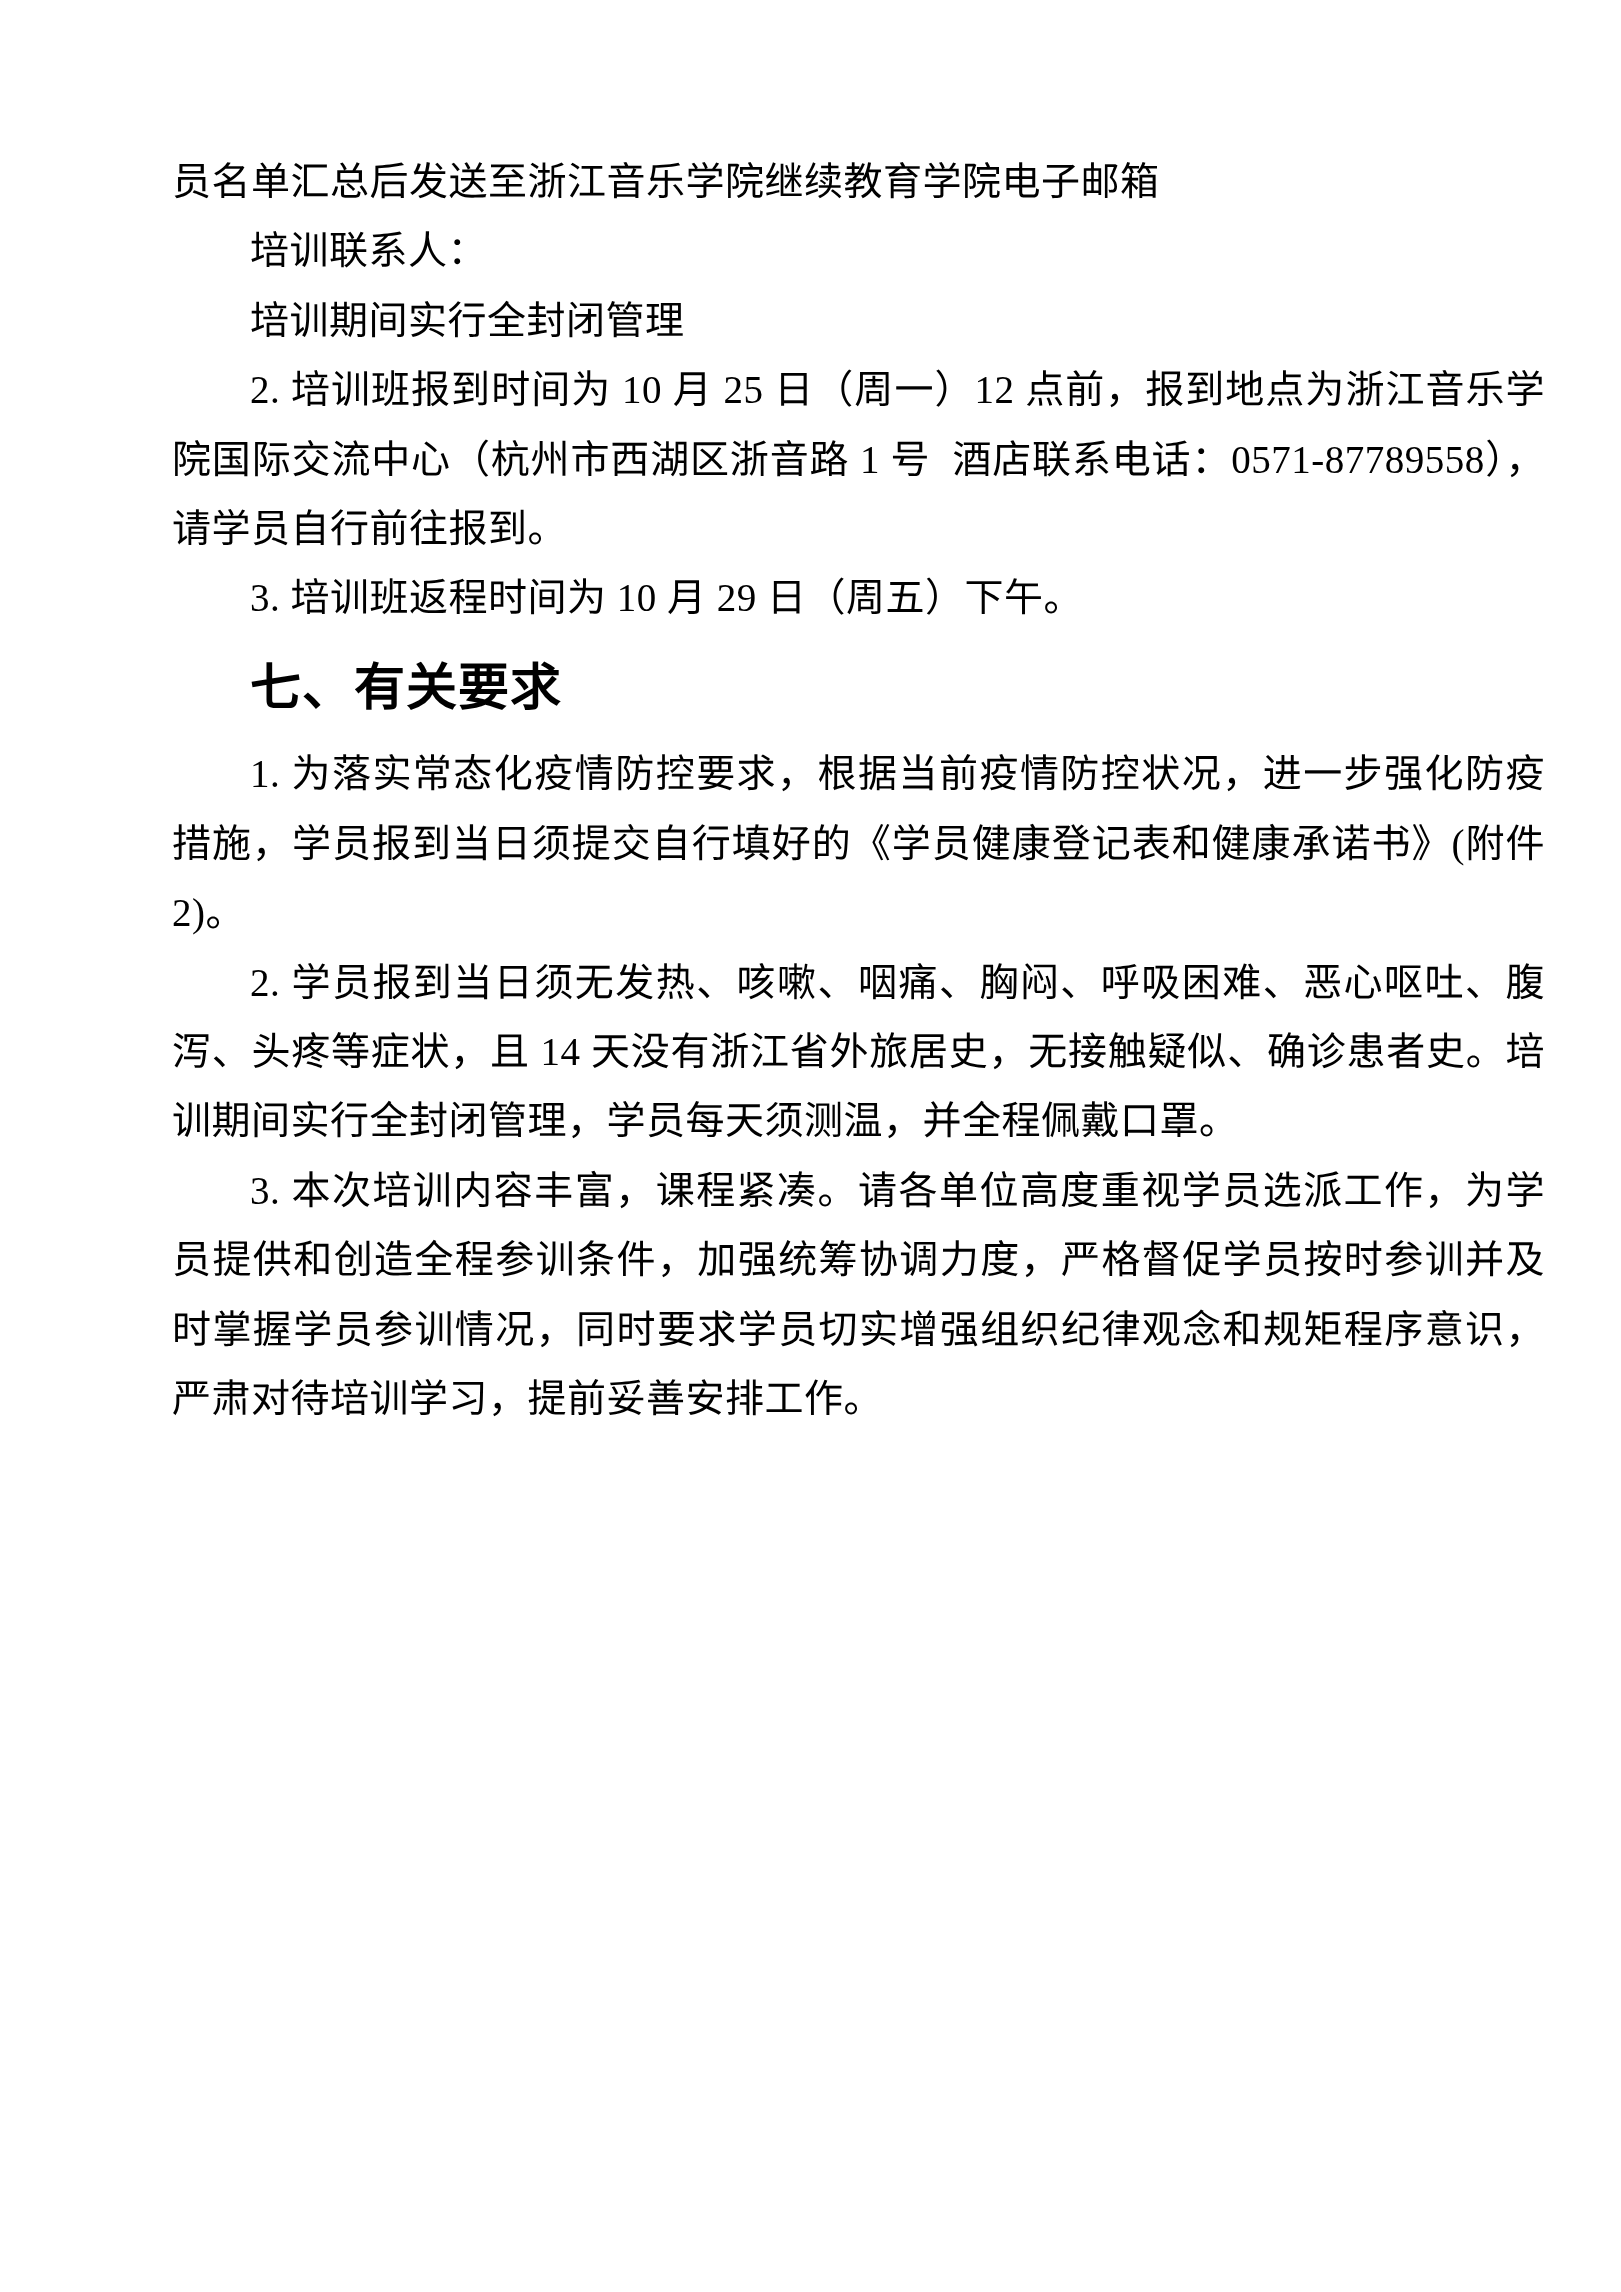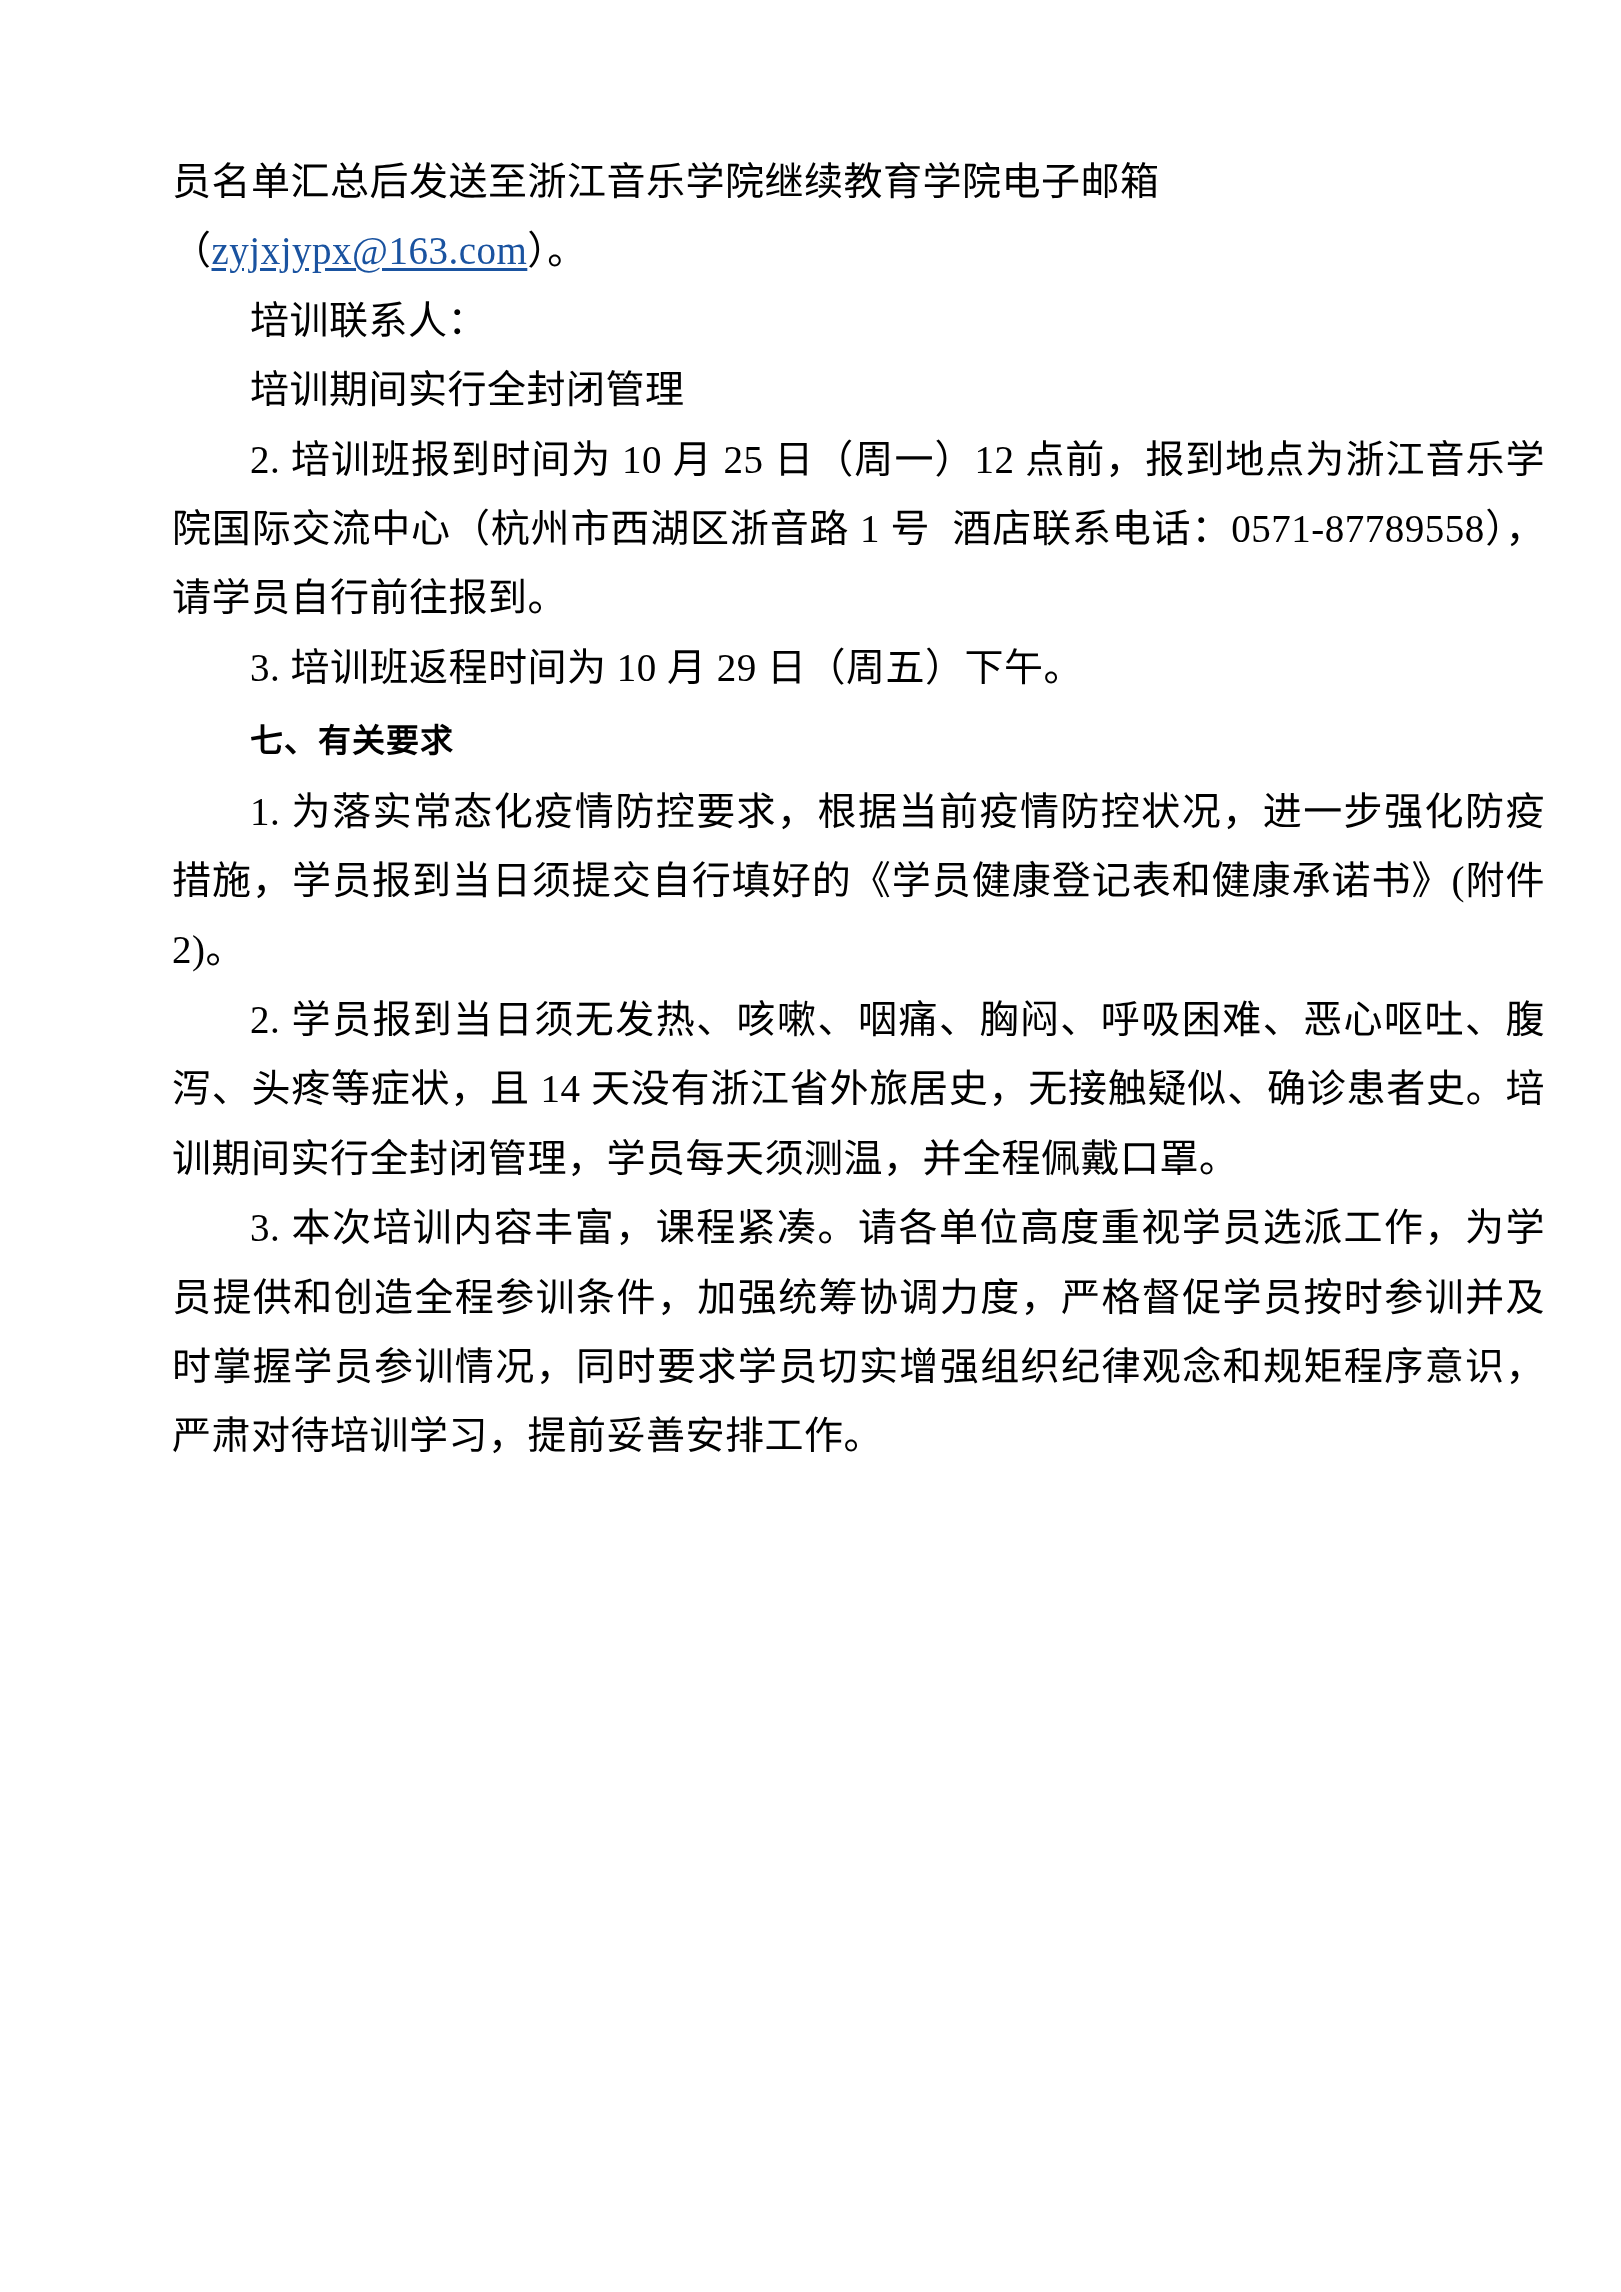--- a/index.html
+++ b/index.html
@@ -38,21 +38,21 @@
     text-indent: 0;
   }
   .link {
     color: #1a53a0;
     text-decoration: underline;
     text-underline-offset: 3.9px;
   }
   .heading {
     font-family: Liberation Sans, sans-serif;
     font-weight: bold;
-    font-size: 33px;
+    font-size: 51px;
     text-indent: 78px;
     margin-top: 9.8px;
     margin-bottom: 5.9px;
     letter-spacing: 1px;
   }
   .para {
     margin-bottom: 0px;
   }
   .contact-line {
     text-indent: 78px;
@@ -67,23 +67,20 @@
   }
 </style>
 </head>
 <body>
 
 <div class="page">
   <div class="doc-body">
 
     <p class="para noindent">员名单汇总后发送至浙江音乐学院继续教育学院电子邮箱</p>
 
-    <p class="para noindent">
-      <span>（</span><a class="link" href="#">zyjxjypx@163.com</a><span>）。</span>
-    </p>
 
     <p class="para contact-line">培训联系人：</p>
 
     <p class="para contact-line">培训期间实行全封闭管理</p>
 
 
     <p class="para indent2">
       <span>2. 培训班报到时间为 10 月 25 日（周一）12 点前，报到地点为浙江音乐学院国际交流中心（杭州市西湖区浙音路 1 号</span><span class="spacer-narrow"></span><span>酒店联系电话：0571-87789558），请学员自行前往报到。</span>
     </p>
 

